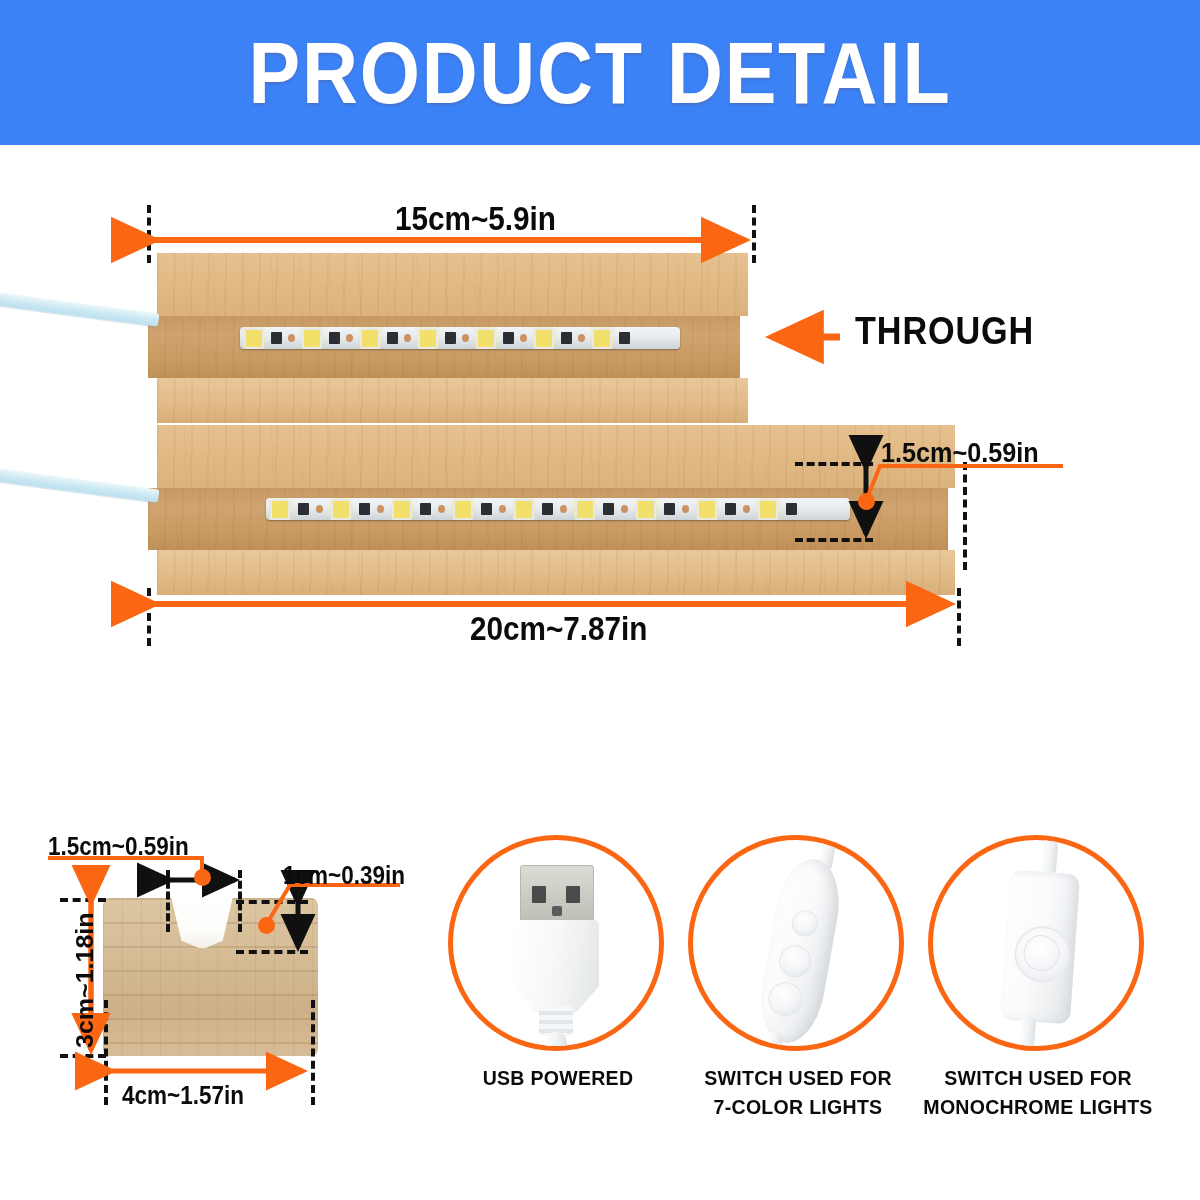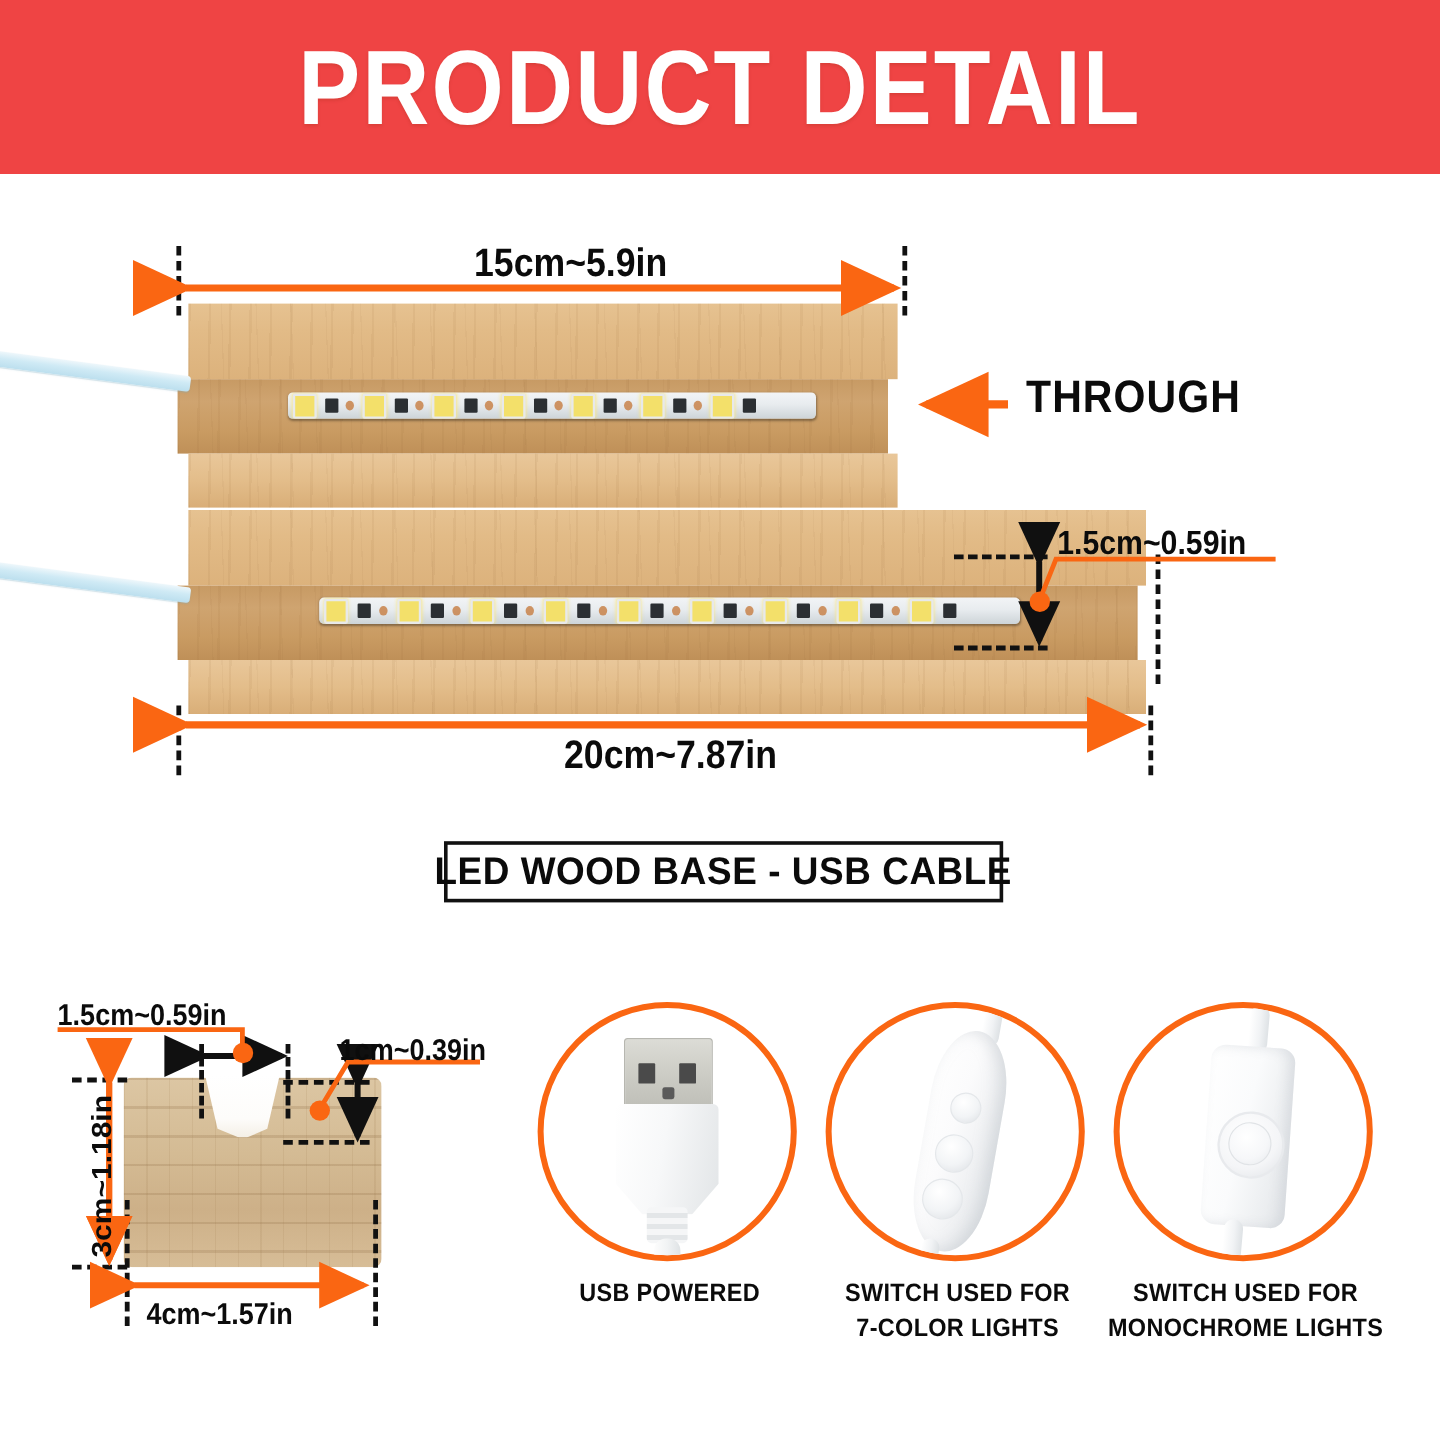--- a/index.html
+++ b/index.html
@@ -9,21 +9,21 @@
     background:#ffffff;
     font-family:"Liberation Sans","DejaVu Sans",sans-serif;
     overflow:hidden;
     position:relative;
   }
   .page{position:relative;width:1200px;height:1200px;}
 
   
   .banner{
     position:absolute;left:0;top:0;width:1200px;height:145px;
-    background:#ef4444;
+    background:#3b82f6;
   }
   .banner-title{
     position:absolute;left:0;top:0;width:1200px;height:145px;
     display:flex;align-items:center;justify-content:center;
     color:#ffffff;
     font-family:"Liberation Sans","DejaVu Sans",sans-serif;
     font-weight:bold;
     font-size:88px;
     letter-spacing:2px;
     transform:scaleX(.88);
@@ -370,23 +370,20 @@
   <div class="odot" style="left:858px;top:493px;"></div>
 
   <div class="dim-label" style="left:395px;top:200px;font-size:33px;">15cm~5.9in</div>
 
   <div class="dim-label" style="left:470px;top:610px;font-size:33px;">20cm~7.87in</div>
 
   <div class="dim-label" style="left:881px;top:437px;font-size:28px;">1.5cm~0.59in</div>
 
   <div class="dim-label" style="left:855px;top:310px;font-size:38px;letter-spacing:1px;">THROUGH</div>
 
-  <div class="title-box" style="left:370px;top:701px;width:460px;height:45px;">
-    <span>LED WOOD BASE - USB CABLE</span>
-  </div>
 
   <div class="xs-block" style="left:103px;top:898px;width:215px;height:158px;">
     <div class="xs-wood"></div>
 
     <div class="xs-notch" style="left:62px;top:-2px;width:74px;height:52px;
                 clip-path:polygon(8% 0%, 92% 0%, 78% 86%, 55% 100%, 46% 100%, 22% 86%);"></div>
   </div>
 
   <div class="dash-v" style="left:166px;top:870px;height:62px;"></div>
   <div class="dash-v" style="left:238px;top:870px;height:62px;"></div>

